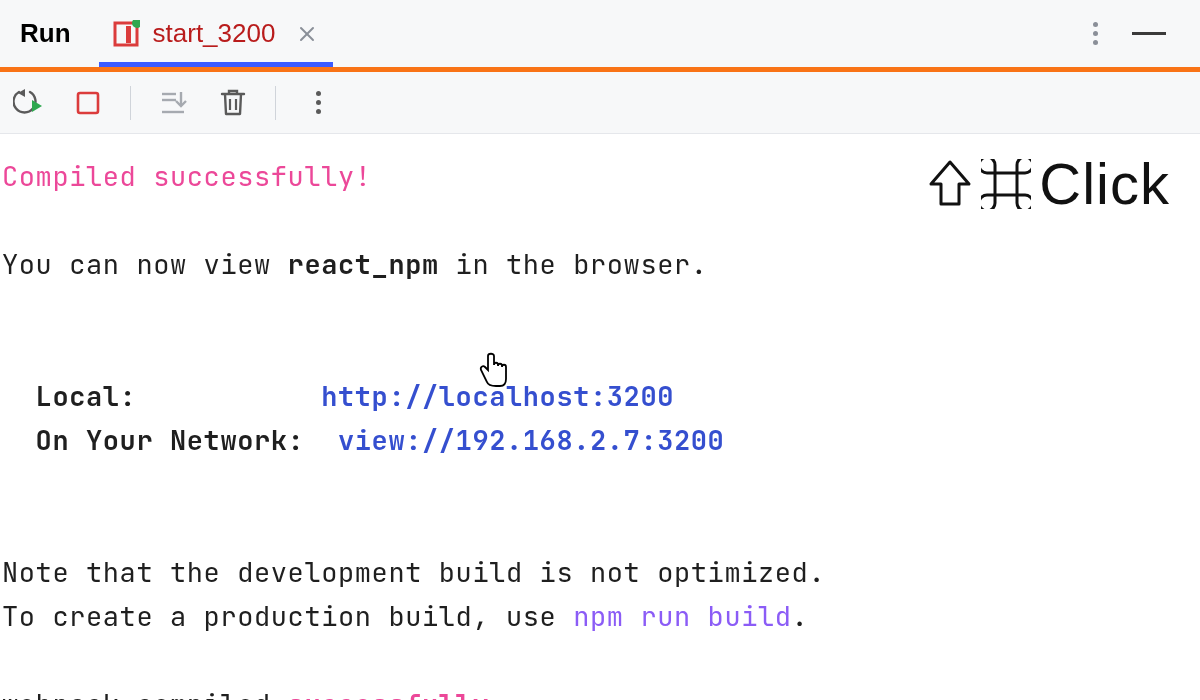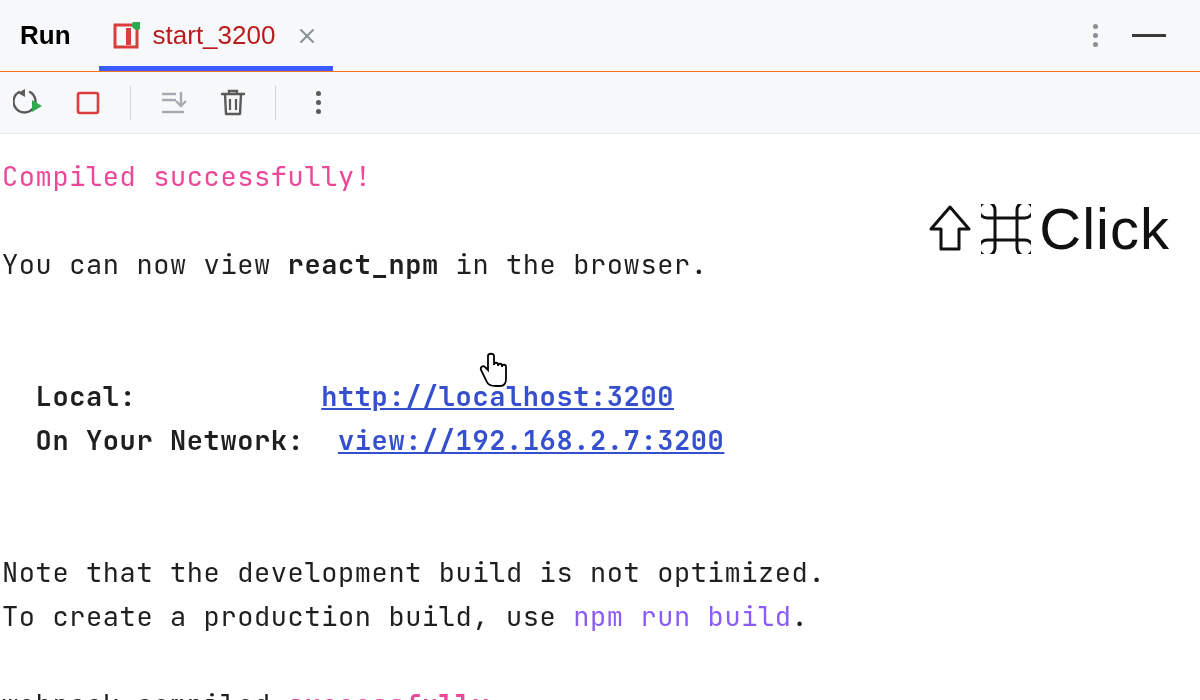--- a/index.html
+++ b/index.html
@@ -9,21 +9,21 @@
       font-family: -apple-system, BlinkMacSystemFont, "Segoe UI", sans-serif;
       background: #ffffff;
       overflow: hidden;
       position: relative;
     }
     .header {
       display: flex;
       align-items: center;
       height: 72px;
       background: #f7f8f9;
-      border-bottom: 1px solid #f97316;
+      border-bottom: 5px solid #f97316;
       padding-left: 20px;
       padding-right: 10px;
     }
     .run-label {
       font-size: 26px;
       font-weight: 700;
       color: #000;
     }
     .tab {
       display: flex;
@@ -121,31 +121,29 @@
       color: #1f1f1f;
       padding: 20px 0 0 2px;
       white-space: pre;
       letter-spacing: 0.6px;
     }
     .green { color: #ec4899; }
     .teal { color: #8b5cf6; }
     .bold { font-weight: 700; }
     .link {
       color: #354fcf;
-      text-decoration: underline;
       cursor: pointer;
       font-weight: 700;
     }
     .overlay-shortcuts {
       position: absolute;
       top: 150px;
       right: 30px;
       text-align: center;
       font-family: -apple-system, BlinkMacSystemFont, "Segoe UI", sans-serif;
-      margin-top: 45px;
     }
     .overlay-line1 {
       font-size: 58px;
       color: #111;
       letter-spacing: 1px;
       display: flex;
       align-items: center;
       justify-content: flex-end;
       gap: 8px;
     }

